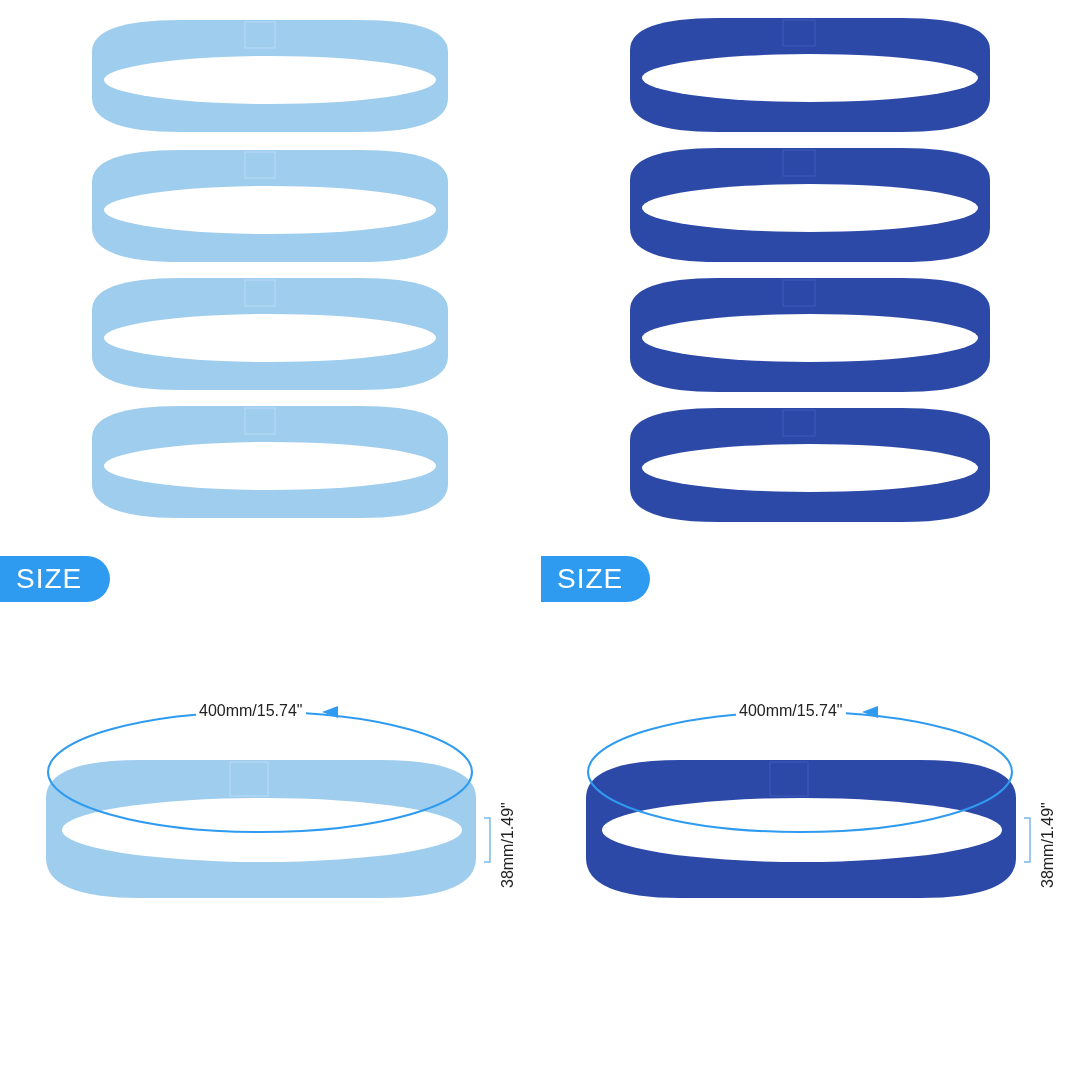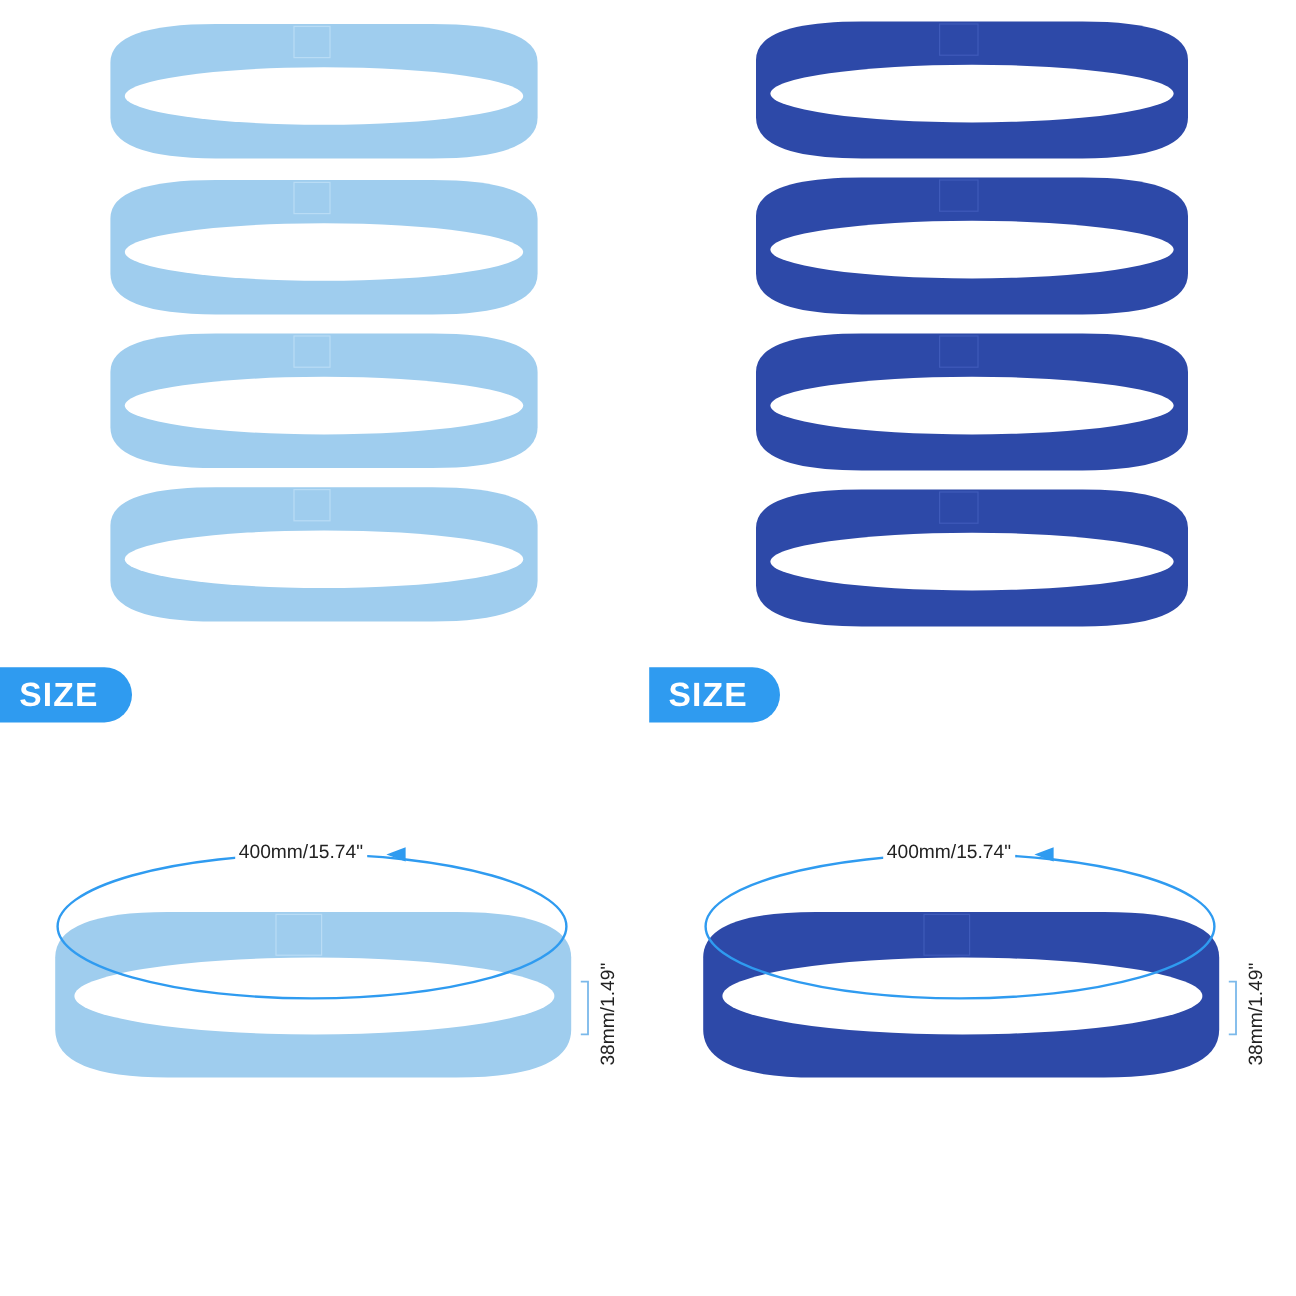--- a/index.html
+++ b/index.html
@@ -1,19 +1,19 @@
 <!DOCTYPE html>
 <html><head>
 <meta charset="utf-8">
 <style>
   html,body{margin:0;padding:0;background:#ffffff;}
   body{width:1080px;height:1080px;position:relative;overflow:hidden;font-family:"Liberation Sans",sans-serif;}
   .stack{position:absolute;top:0;width:540px;height:540px;}
   .stack svg{position:absolute;left:0;top:0;}
-  .badge{position:absolute;top:556px;height:46px;color:#fff;font-family:"Liberation Sans",sans-serif;font-weight:bold;font-size:28px;line-height:46px;letter-spacing:1px;border-radius:0 23px 23px 0;background:#2f9bf0;padding-left:16px;box-sizing:border-box;}
+  .badge{position:absolute;top:556px;height:46px;color:#fff;font-family:"Liberation Sans",sans-serif;font-weight:normal;font-size:28px;line-height:46px;letter-spacing:1px;border-radius:0 23px 23px 0;background:#2f9bf0;padding-left:16px;box-sizing:border-box;}
   .diagram{position:absolute;top:680px;width:540px;height:240px;}
   .diagram svg{position:absolute;left:0;top:0;}
   .circ-label{position:absolute;top:22px;font-size:16px;color:#222;background:#fff;padding:0 3px;}
   .height-label{position:absolute;font-size:16px;color:#222;transform:rotate(-90deg);transform-origin:left top;white-space:nowrap;}
 </style>
 </head>
 <body>
 
 <div class="stack" style="left:0;">
   <svg width="540" height="540" viewBox="0 0 540 540">

